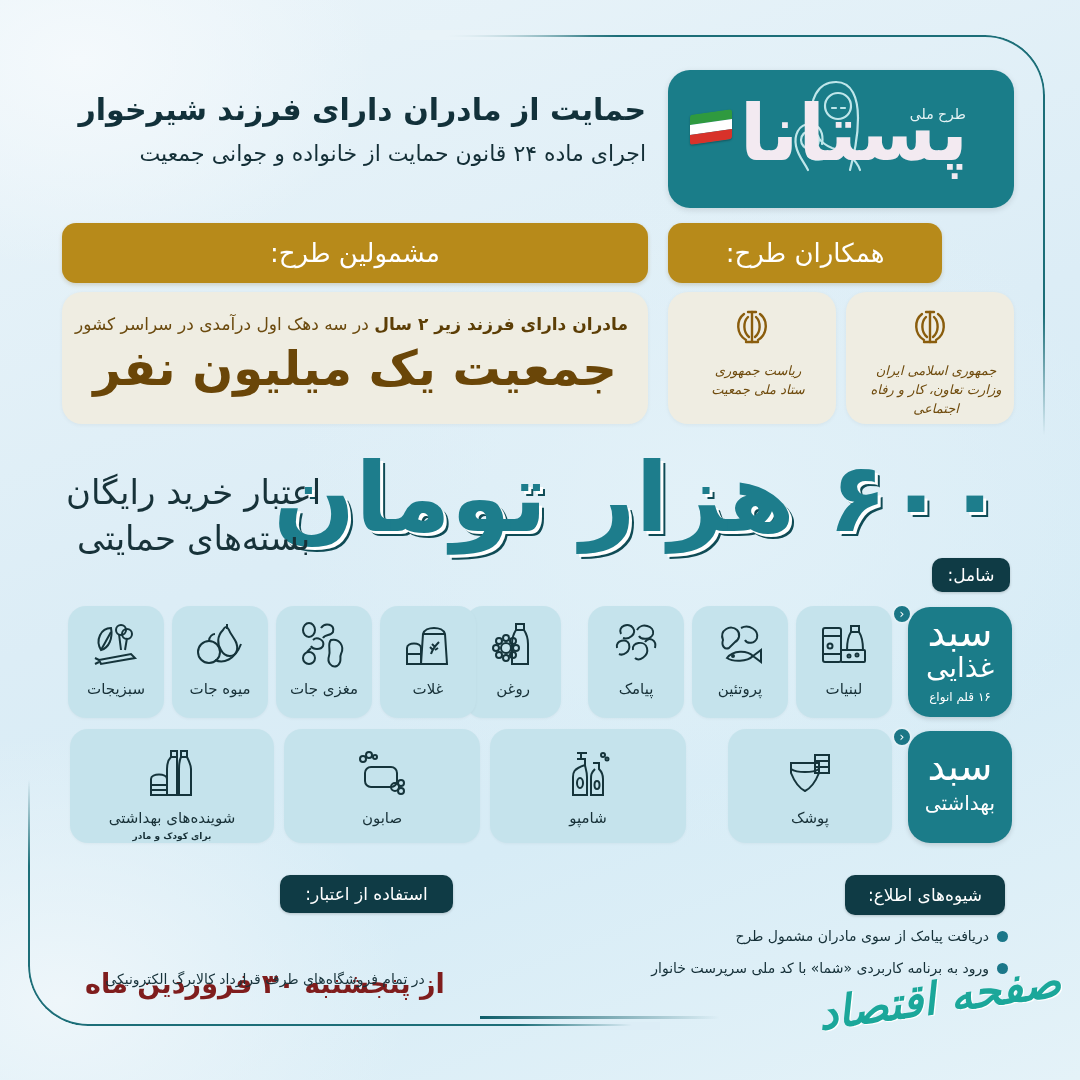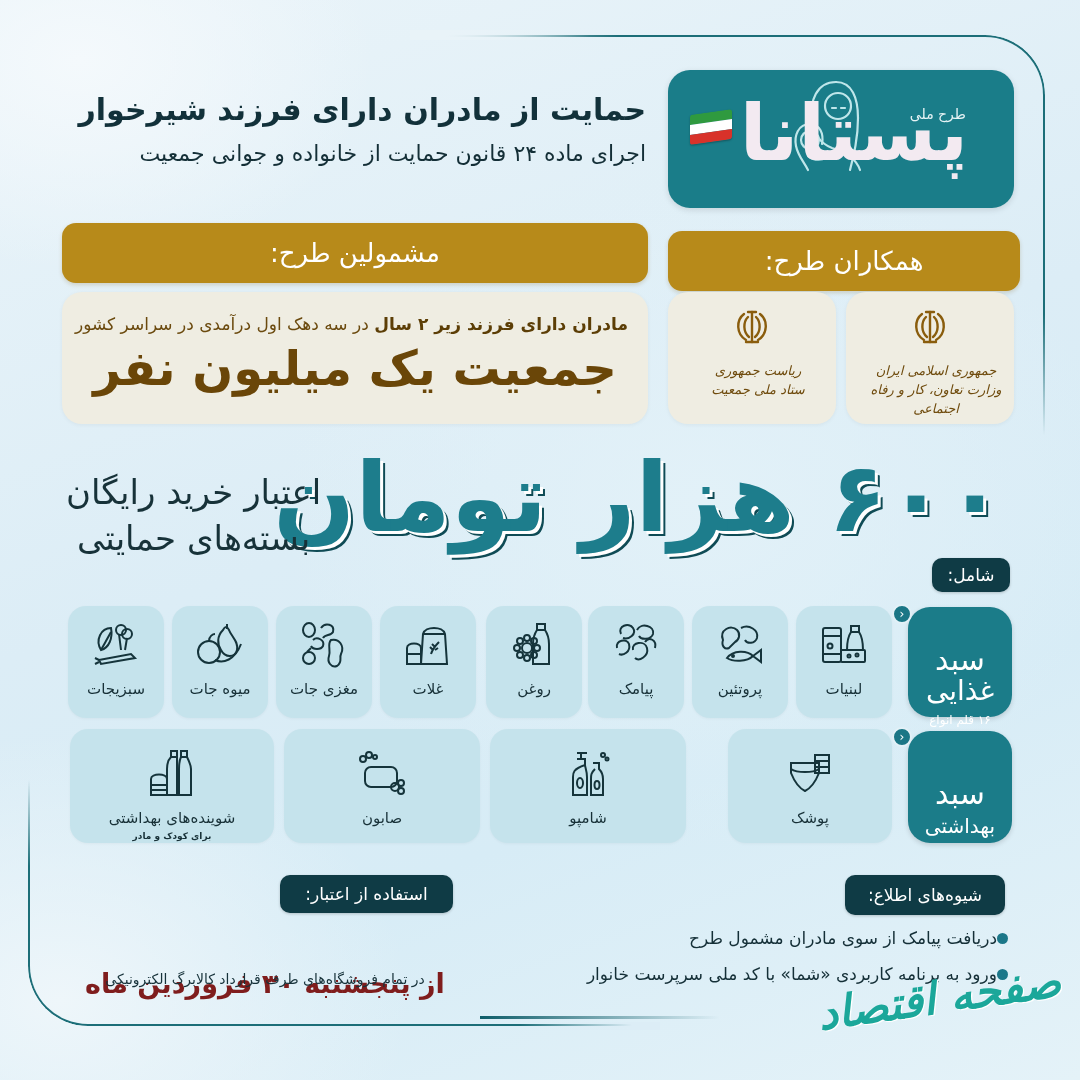--- a/index.html
+++ b/index.html
@@ -83,21 +83,21 @@
   }
 
   
   .gold-bar {
     position: absolute; height: 60px; background: #b78a1a;
     border-radius: 14px; color: #fff; font-size: 26px;
     display: flex; align-items: center; justify-content: center;
     box-shadow: 0 2px 4px rgba(120,80,0,0.2);
   }
   .gold-bar.covered { left: 62px; top: 223px; width: 586px; }
-  .gold-bar.partners { left: 668px; top: 231px; width: 352px; }
+  .gold-bar.partners { left: 668px; top: 223px; width: 274px; }
 
   .cream-card {
     position: absolute; background: #efede2; border-radius: 20px;
     box-shadow: 0 1px 4px rgba(0,0,0,0.05);
   }
   .covered-card { left: 62px; top: 292px; width: 586px; height: 132px; padding: 22px 20px; text-align: center; }
   .covered-line { font-size: 17px; color: #6b4a0e; white-space: nowrap; }
   .covered-line b { color: #5c3e06; }
   .covered-big { margin-top: 8px; font-size: 48px; font-weight: bold; color: #6a4608; white-space: nowrap; line-height: 1.1; }
 
@@ -127,21 +127,21 @@
   }
   .tag-includes { right: 70px; top: 558px; width: 78px; height: 34px; }
 
   
   .basket-head {
     position: absolute; background: #1b7c89; color: #fff; border-radius: 22px;
     text-align: center; box-shadow: 0 2px 5px rgba(0,0,0,0.15);
   }
   .basket-food { right: 68px; top: 607px; width: 104px; height: 110px; padding-top: 6px; }
   .basket-hyg { right: 68px; top: 731px; width: 104px; height: 112px; padding-top: 16px; }
-  .basket-title1 { font-size: 30px; line-height: 1; letter-spacing: 6px; margin-top: 32px; }
+  .basket-title1 { font-size: 39px; line-height: 1; letter-spacing: 6px; }
   .basket-title2 { font-size: 28px; line-height: 1.15; }
   .basket-title2.small { font-size: 20px; margin-top: 6px; }
   .basket-note { font-size: 12px; margin-top: 6px; }
 
   .chev {
     position: absolute; width: 20px; height: 20px; border-radius: 50%;
     background: #1a7686; border: 2px solid #e3f1f7; color: #fff;
     font-size: 12px; line-height: 16px; text-align: center;
   }
   .chev-food { right: 168px; top: 604px; }
@@ -160,21 +160,21 @@
   .hyg-row .item-card { top: 729px; height: 114px; }
   .hyg-row .item-card .ico { margin-top: 20px; }
 
   
   .tag-usage { left: 280px; top: 875px; width: 173px; height: 38px; font-size: 17px; }
   .usage-date { position: absolute; left: 75px; top: 968px; width: 380px; text-align: center; font-size: 27px; font-weight: bold; color: #7f1d1d; white-space: nowrap; }
   .usage-note { position: absolute; left: 75px; top: 971px; width: 380px; text-align: center; font-size: 14px; color: #17323a; white-space: nowrap; }
 
   .tag-notify { right: 75px; top: 875px; width: 160px; height: 40px; font-size: 17px; }
   .notify-list { position: absolute; right: 72px; top: 928px; list-style: none; text-align: right; }
-  .notify-list li { font-size: 17px; color: #142f37; margin-bottom: 16px; white-space: nowrap; display: flex; align-items: center; }
+  .notify-list li { font-size: 14px; color: #142f37; margin-bottom: 16px; white-space: nowrap; display: flex; align-items: center; gap: 8px; }
   .bullet { width: 11px; height: 11px; border-radius: 50%; background: #1b7789; display: inline-block; flex: none; }
 
   .bottom-line {
     position: absolute; left: 480px; top: 1016px; width: 240px; height: 3px;
     background: linear-gradient(to right, #0e5d69, rgba(14,93,105,0));
   }
 
   .watermark {
     position: absolute; right: 18px; top: 972px;
     font-family: "DejaVu Serif", serif; font-style: italic; font-weight: bold;
@@ -313,21 +313,21 @@
         <g fill="none" stroke="#15343b" stroke-width="2">
           <path d="M10 14 C6 6 18 2 22 8 C26 14 18 20 12 18"></path>
           <path d="M26 10 C30 2 44 6 42 14 C40 20 30 20 28 16"></path>
           <path d="M6 28 C4 20 16 18 18 24 C20 32 12 36 8 34"></path>
           <path d="M22 30 C20 22 34 20 36 28 C38 36 28 42 24 38"></path>
           <path d="M34 22 C38 16 46 20 44 28"></path>
         </g>
       </svg>
     <div class="lbl">پیامک</div>
   </div>
-  <div class="item-card" style="right:498px">
+  <div class="item-card" style="right:519px">
     <svg class="ico" viewBox="0 0 50 50">
         <g fill="none" stroke="#15343b" stroke-width="2">
           <rect x="28" y="4" width="8" height="6"></rect>
           <path d="M28 10 C24 16 24 20 24 24 L24 44 L40 44 L40 24 C40 20 40 16 36 10"></path>
           <circle cx="18" cy="28" r="5"></circle>
           <g>
             <circle cx="18" cy="18" r="3"></circle>
             <circle cx="18" cy="38" r="3"></circle>
             <circle cx="8" cy="28" r="3"></circle>
             <circle cx="28" cy="28" r="3"></circle>

